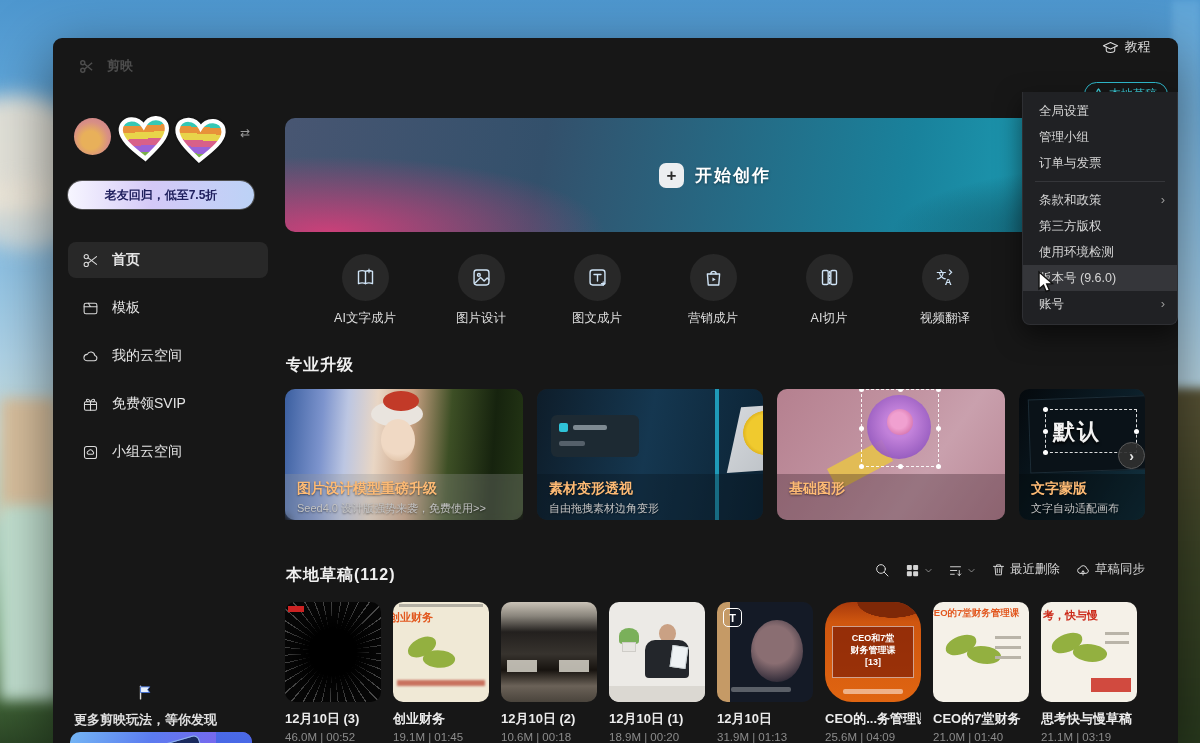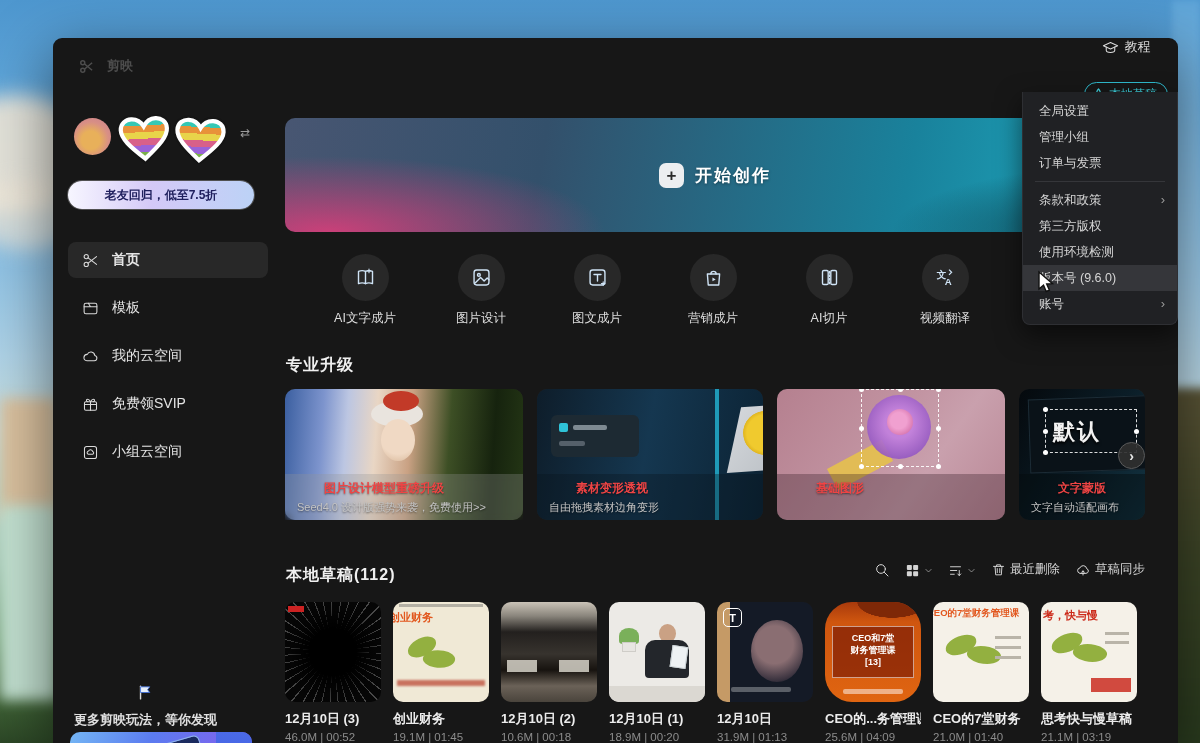--- a/index.html
+++ b/index.html
@@ -84,21 +84,21 @@
   .tool-label { margin-top:9px; font-size:12.5px; color:#dedede; }
 
   .sec-title { position:absolute; left:233px; color:#f0f0f0; font-size:16px; font-weight:bold; letter-spacing:1px; }
   .t-pro { top:317px; }
   .t-drafts { top:527px; }
 
   .cards { position:absolute; left:232px; top:351px; height:131px; }
   .card { position:absolute; top:0; height:131px; border-radius:10px; overflow:hidden; background:#222; }
   .card .art { position:absolute; inset:0; }
   .card .cap { position:absolute; left:0; right:0; bottom:0; height:46px; padding:6px 12px 0; }
-  .cap-title { color:#ef4444; font-size:12px; font-weight:bold; text-shadow:0 1px 2px rgba(0,0,0,.5);margin-left:27px; }
+  .cap-title { color:#fdba74; font-size:14px; font-weight:bold; text-shadow:0 1px 2px rgba(0,0,0,.5); }
   .cap-sub { color:#c3c3c3; font-size:11px; margin-top:3px; text-shadow:0 1px 2px rgba(0,0,0,.5);
     white-space:nowrap; overflow:hidden; }
   .cardA { left:0; width:238px; }
   .cardA .art { background:linear-gradient(94deg,#3b5fa0 0%,#7d94cd 16%,#bcc6e2 26%,#e9d6c4 38%,#c9a183 52%,#3d4f25 68%,#16230e 86%,#243615 100%); }
   .cardA .hat { position:absolute; left:98px; top:2px; width:36px; height:20px; border-radius:50%; background:#c23a28; }
   .cardA .hat2 { position:absolute; left:86px; top:12px; width:52px; height:26px; border-radius:50%; background:#e9e4de; }
   .cardA .face { position:absolute; left:96px; top:30px; width:34px; height:42px; border-radius:50%;
     background:radial-gradient(circle at 50% 40%, #f0d9c4 60%, #d8b89a); }
   .cardA .cap { background:rgba(150,150,150,.30); backdrop-filter:blur(3px); }
   .cardB { left:252px; width:226px; }

